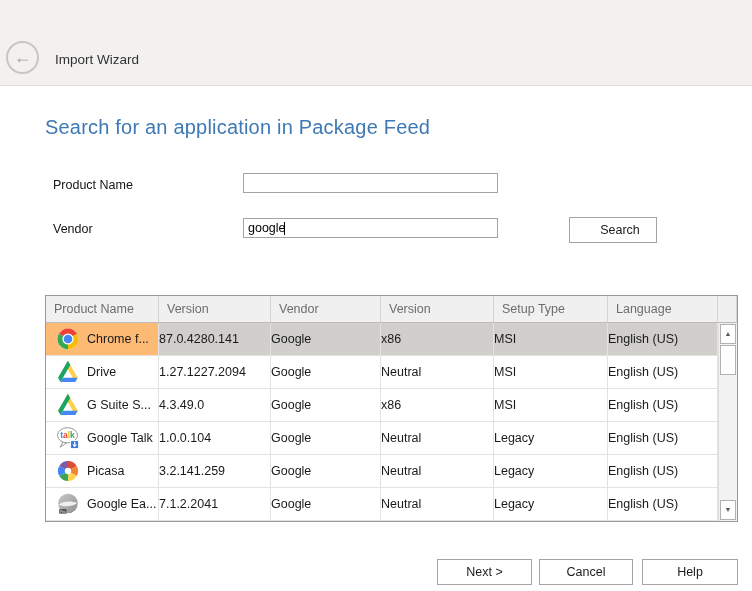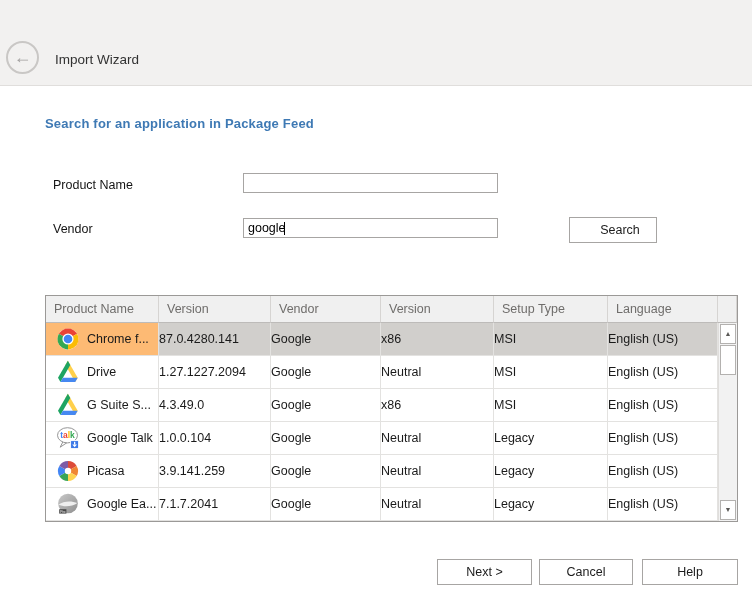--- a/index.html
+++ b/index.html
@@ -32,21 +32,21 @@
     cursor: pointer;
   }
   .wizard-title {
     position: absolute; left:55px; top:52px;
     font-size: 13.5px; color: #323232;
   }
 
   
   .page-heading {
     position: absolute; left:45px; top:116px;
-    font-size: 13px; font-weight: 700; color: #3e79b4;
+    font-size: 20px; font-weight: 400; color: #3e79b4;
     letter-spacing: 0.2px;
   }
 
   
   .form-label { position: absolute; font-size: 12.5px; color: #141414; }
   .lbl-product { left:53px; top:178px; }
   .lbl-vendor  { left:53px; top:222px; }
   .text-input {
     position: absolute; left:243px; width:255px; height:20px;
     border: 1px solid #a7a5a3; background: #fff;
@@ -228,21 +228,21 @@
         <path d="M12 12 L12 2 A10 10 0 0 1 20.66 7 Z" fill="#dd4b39"></path>
         <path d="M12 12 L20.66 7 A10 10 0 0 1 20.66 17 Z" fill="#ef8633"></path>
         <path d="M12 12 L20.66 17 A10 10 0 0 1 12 22 Z" fill="#ffd34f"></path>
         <path d="M12 12 L12 22 A10 10 0 0 1 3.34 17 Z" fill="#38a557"></path>
         <path d="M12 12 L3.34 17 A10 10 0 0 1 3.34 7 Z" fill="#4285f4"></path>
         <path d="M12 12 L3.34 7 A10 10 0 0 1 12 2 Z" fill="#7e5ba6"></path>
         <circle cx="12" cy="12" r="3.2" fill="#fff"></circle>
       </svg>
       <span>Picasa</span>
     </div>
-    <div class="tcell">3.9.141.259</div>
+    <div class="tcell">3.2.141.259</div>
     <div class="tcell">Google</div>
     <div class="tcell">Neutral</div>
     <div class="tcell">Legacy</div>
     <div class="tcell">English (US)</div>
     <div class="tcell blank"></div>
   </div>
 
   <div class="trow">
     <div class="tcell product">
       <svg class="app-icon" viewBox="0 0 24 24">
@@ -252,21 +252,21 @@
             <stop offset="1" stop-color="#8f8f8f"></stop>
           </linearGradient>
         </defs>
         <circle cx="12" cy="11.5" r="9.8" fill="url(#earthGrad)"></circle>
         <path d="M2.6 12.5 C8 8.5, 16 8.8, 21.4 11 C16 14.8, 7.5 15.2, 2.6 12.5 Z" fill="#f2f2f2" opacity="0.95"></path>
         <rect x="3.2" y="17.2" width="7.2" height="4.4" fill="#4a4a4a"></rect>
         <text x="6.8" y="20.6" text-anchor="middle" font-size="3.4" fill="#fff" font-family="Liberation Sans, sans-serif">Pro</text>
       </svg>
       <span>Google Ea...</span>
     </div>
-    <div class="tcell">7.1.7.2041</div>
+    <div class="tcell">7.1.2.2041</div>
     <div class="tcell">Google</div>
     <div class="tcell">Neutral</div>
     <div class="tcell">Legacy</div>
     <div class="tcell">English (US)</div>
     <div class="tcell blank"></div>
   </div>
 
   <div class="vscroll">
     <button class="scroll-btn scroll-up">▲</button>
     <div class="scroll-thumb"></div>

